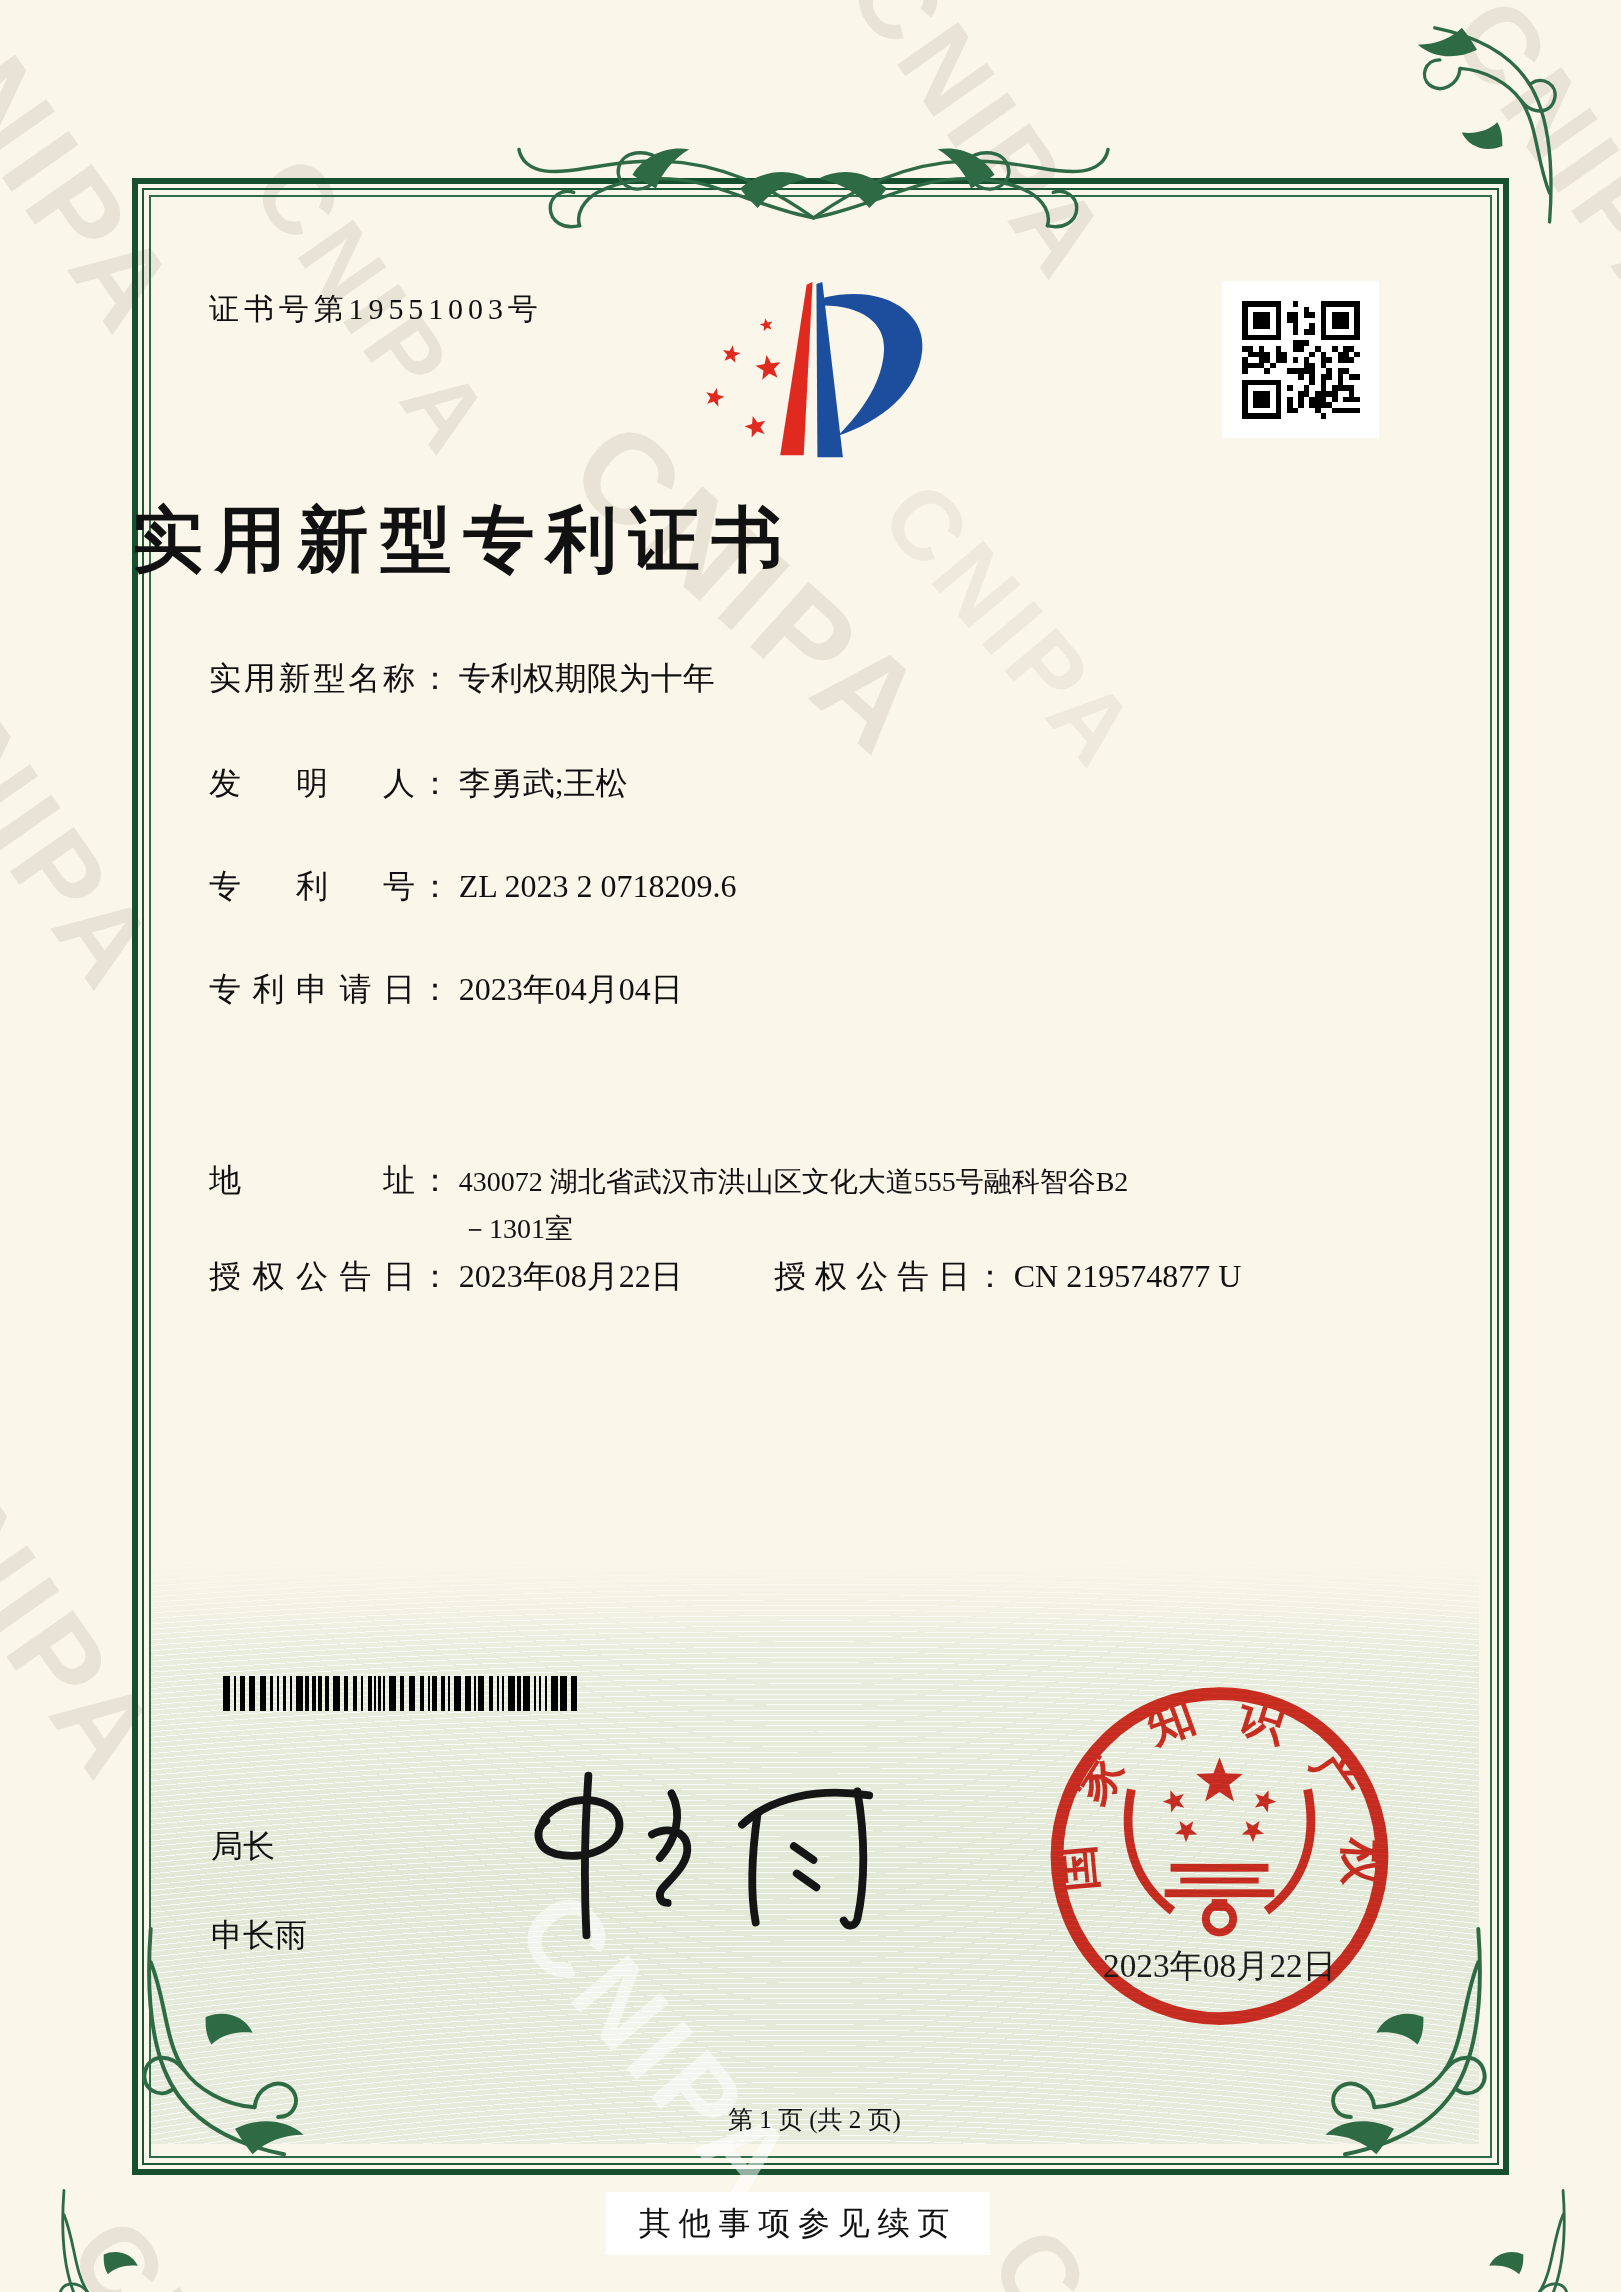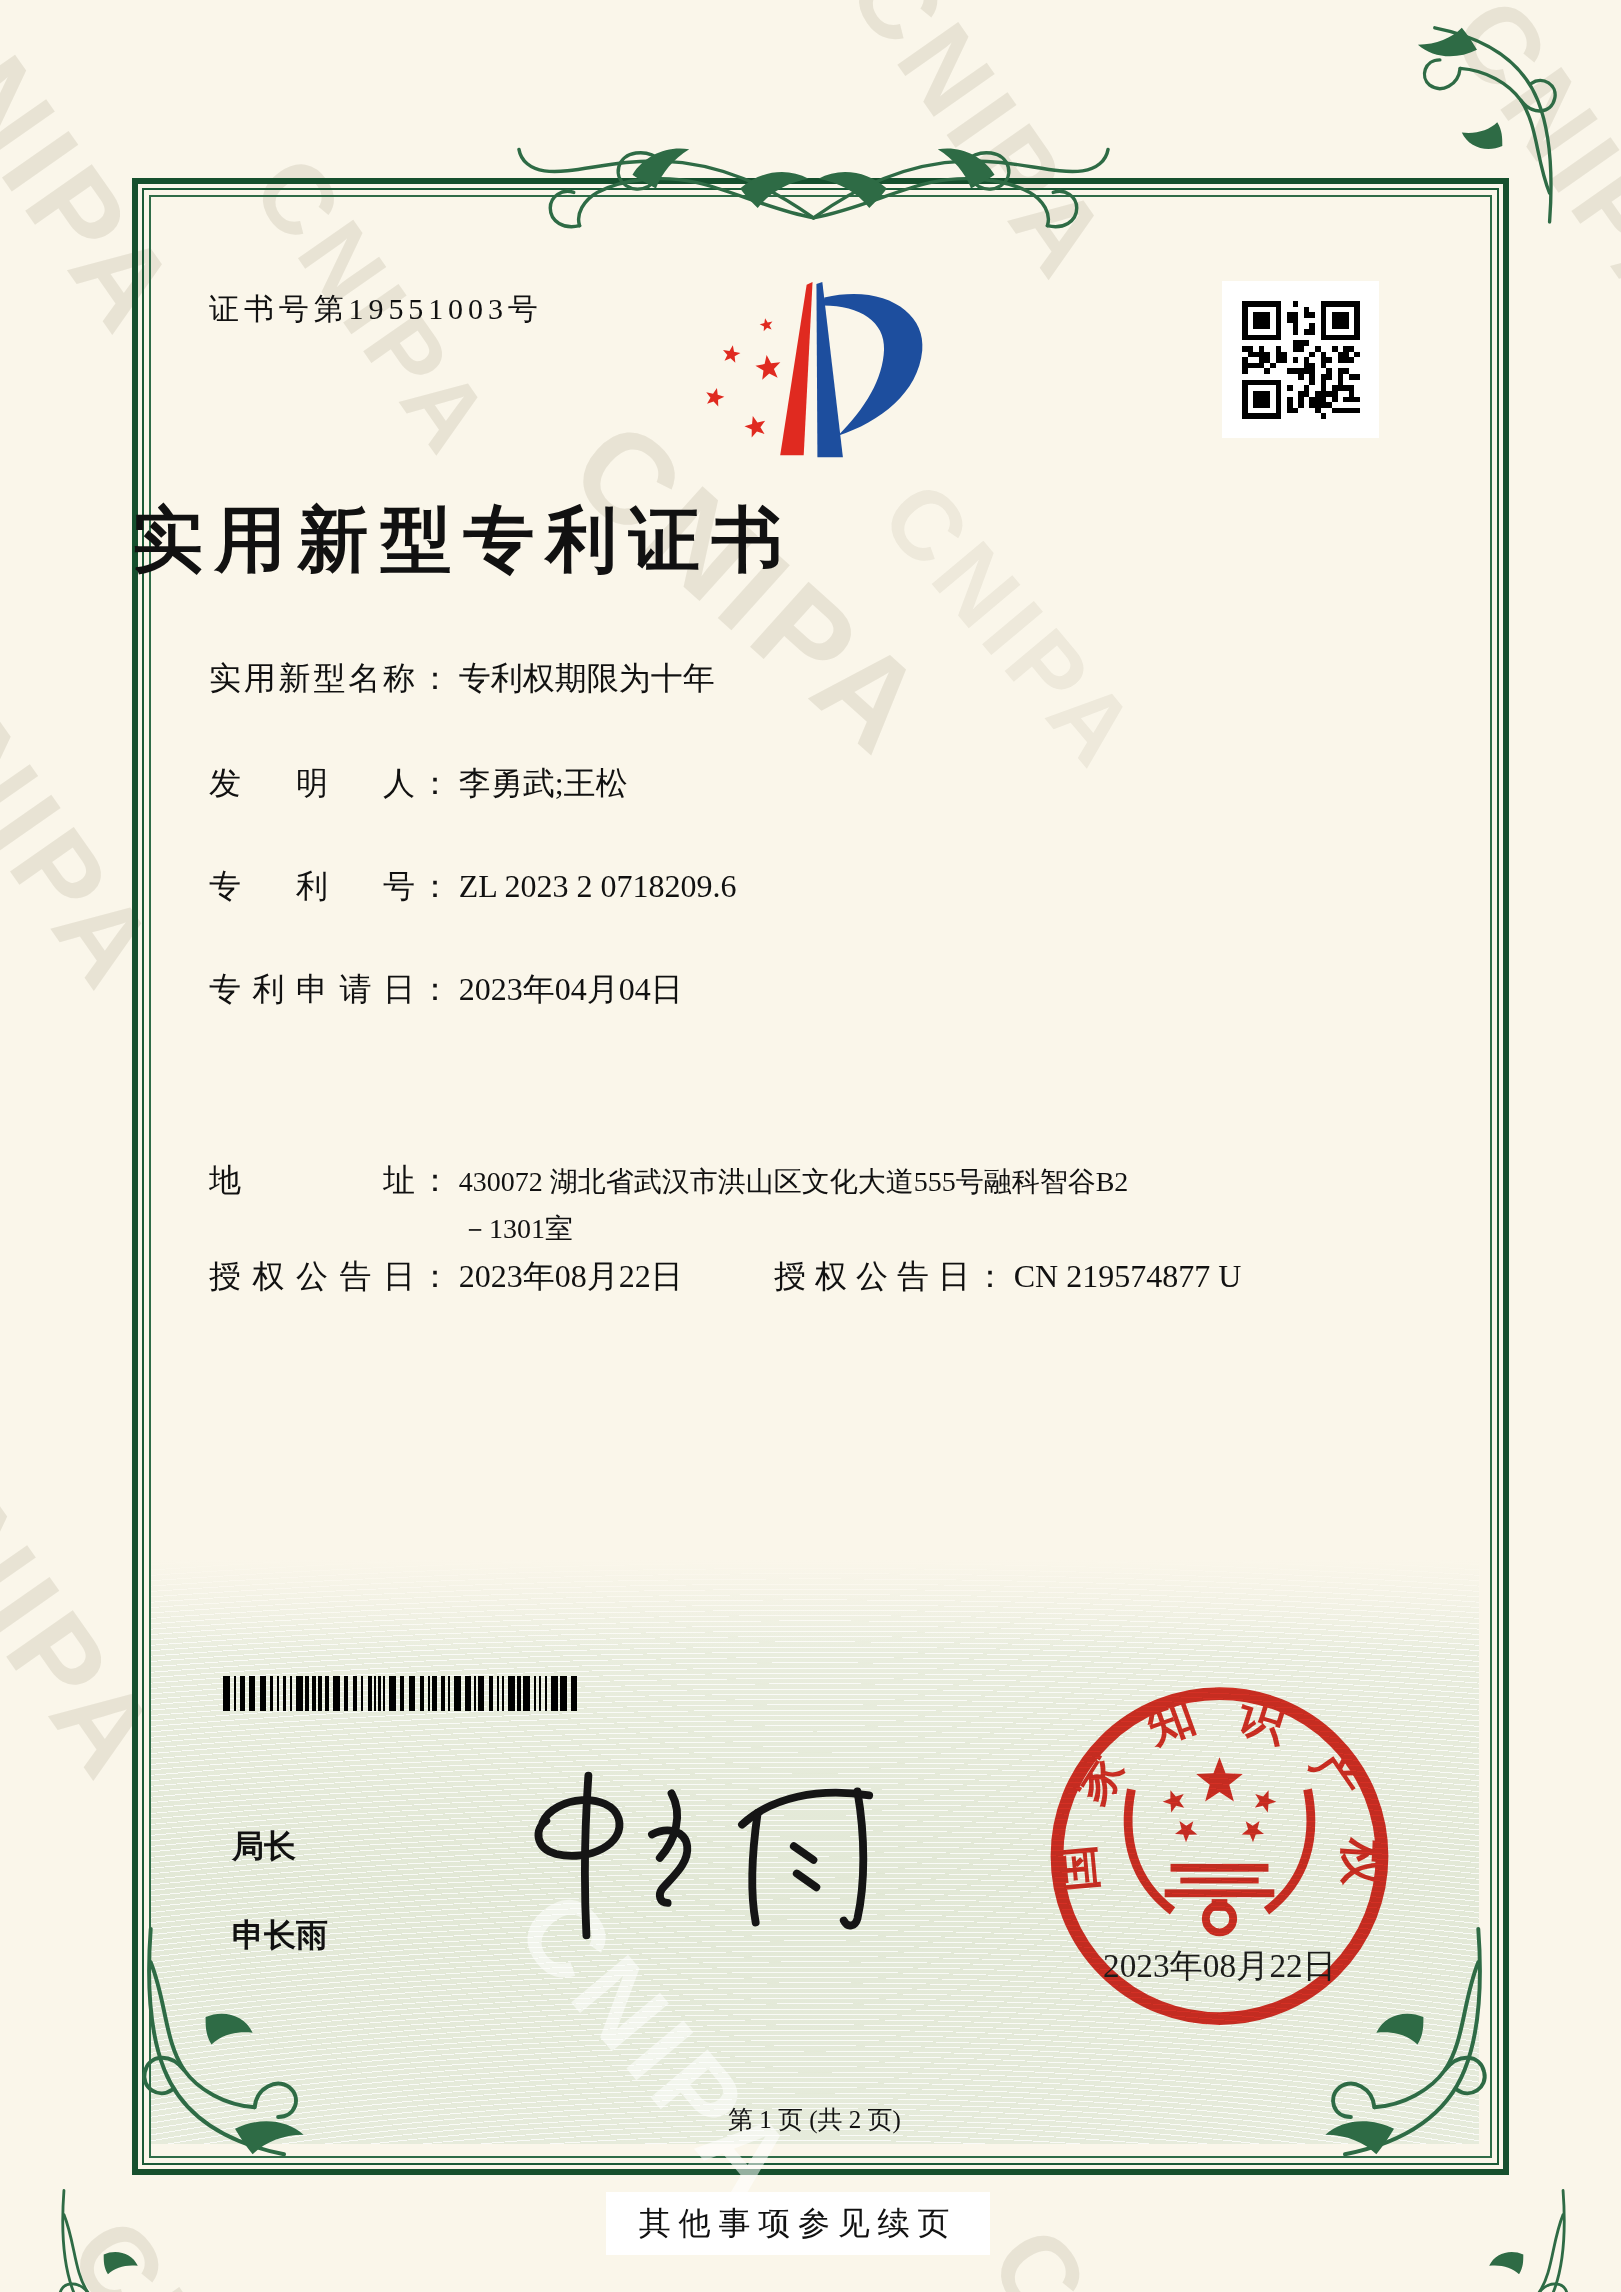--- a/index.html
+++ b/index.html
@@ -33,21 +33,21 @@
   .flabel{display:inline-block;width:206px;text-align:justify;text-align-last:justify;vertical-align:bottom;}
   .fcolon{margin:0 7.8px 0 3.9px;}
   .fval-sm{font-size:28px;}
   .addr2{left:461px;top:1210px;font-size:28px;}
   .grant2{left:774px;}
   .bodytext{left:157px;top:1325px;width:1309px;font-size:27.4px;line-height:45px;text-align:justify;}
   .bodytext p{margin:0;text-indent:2em;}
   .bodytext p + p{margin-top:11.8px;}
   .barcode{left:223px;top:1676px;width:355px;height:35px;display:flex;z-index:6;}
   .barcode i{display:block;height:100%;}
-  .director{font-family:"Liberation Sans","DejaVu Sans",sans-serif;font-weight:700;font-size:32px;z-index:6;margin-left:21px;}
+  .director{font-family:"Liberation Sans","DejaVu Sans",sans-serif;font-weight:400;font-size:32px;z-index:6;}
   .sig{left:495px;top:1764px;z-index:6;}
   .seal{left:1037px;top:1672px;z-index:7;opacity:0.95;mix-blend-mode:multiply;}
   .pageind{left:132px;top:2103px;width:1365px;text-align:center;font-size:25px;z-index:6;}
   .contnote{left:606px;top:2192px;width:384px;height:63px;background:#ffffff;z-index:8;
             display:flex;align-items:center;justify-content:center;
             font-size:32px;letter-spacing:7.8px;}
   .qrbox{left:1222px;top:281px;width:157px;height:157px;background:#fff;z-index:6;
          display:flex;align-items:center;justify-content:center;}
 </style>
 </head>

